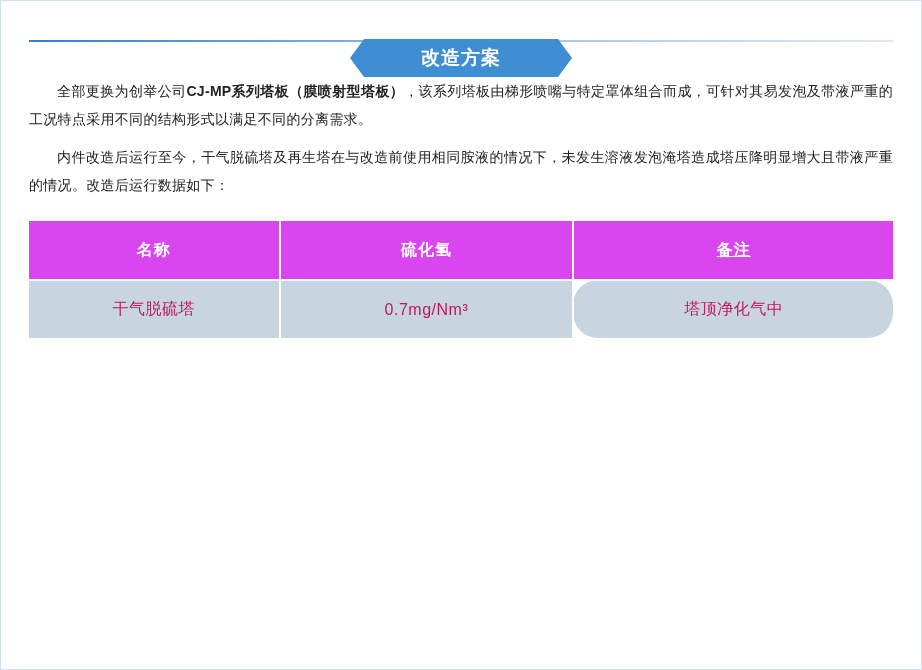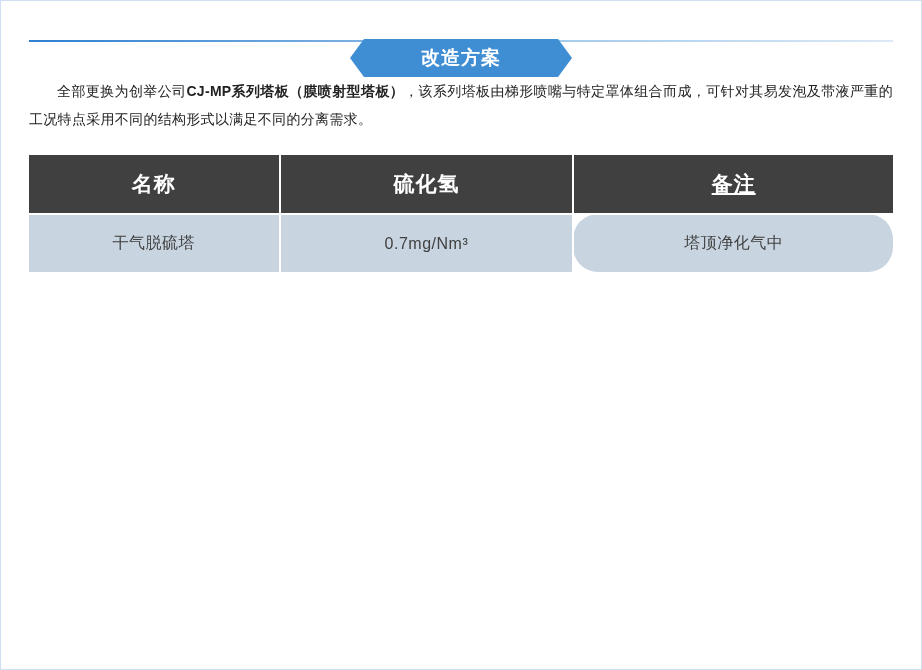--- a/index.html
+++ b/index.html
@@ -82,33 +82,33 @@
   .table-wrap {
     margin-top: 22px;
     width: 100%;
   }
   table.data {
     width: 100%;
     border-collapse: collapse;
     table-layout: fixed;
   }
   table.data th {
-    background: #404040;
+    background: #d946ef;
     color: #ffffff;
-    font-size: 21px;
+    font-size: 16px;
     font-weight: bold;
     height: 56px;
     border-right: 2px solid #ffffff;
     text-align: center;
     letter-spacing: 1px;
   }
   table.data th:last-child { border-right: none; text-decoration: underline; }
   table.data td {
     background: #c8d4e0;
-    color: #404040;
+    color: #be185d;
     font-size: 16px;
     height: 55px;
     text-align: center;
     border-right: 2px solid #ffffff;
     border-top: 2px solid #ffffff;
     letter-spacing: 0.5px;
   }
   table.data td:last-child { border-right: none; border-radius: 25px; }
   .col-a { width: 29%; }
   .col-b { width: 34%; }
@@ -119,20 +119,21 @@
 
 <div class="page">
   <div class="inner">
 
     <div class="section-head">
       <div class="rule"></div>
       <div class="banner">改造方案</div>
     </div>
     <p class="para">全部更换为创举公司<b>CJ-MP系列塔板（膜喷射型塔板）</b>，该系列塔板由梯形喷嘴与特定罩体组合而成，可针对其易发泡及带液严重的工况特点采用不同的结构形式以满足不同的分离需求。</p>
 
+    <p class="para">内件改造后运行至今，干气脱硫塔及再生塔在与改造前使用相同胺液的情况下，未发生溶液发泡淹塔造成塔压降明显增大且带液严重的情况。改造后运行数据如下：</p>
 
     <div class="table-wrap">
       <table class="data">
         <colgroup>
           <col class="col-a">
             <col class="col-b">
             <col class="col-c">
         </colgroup>
         <thead>
           <tr>

